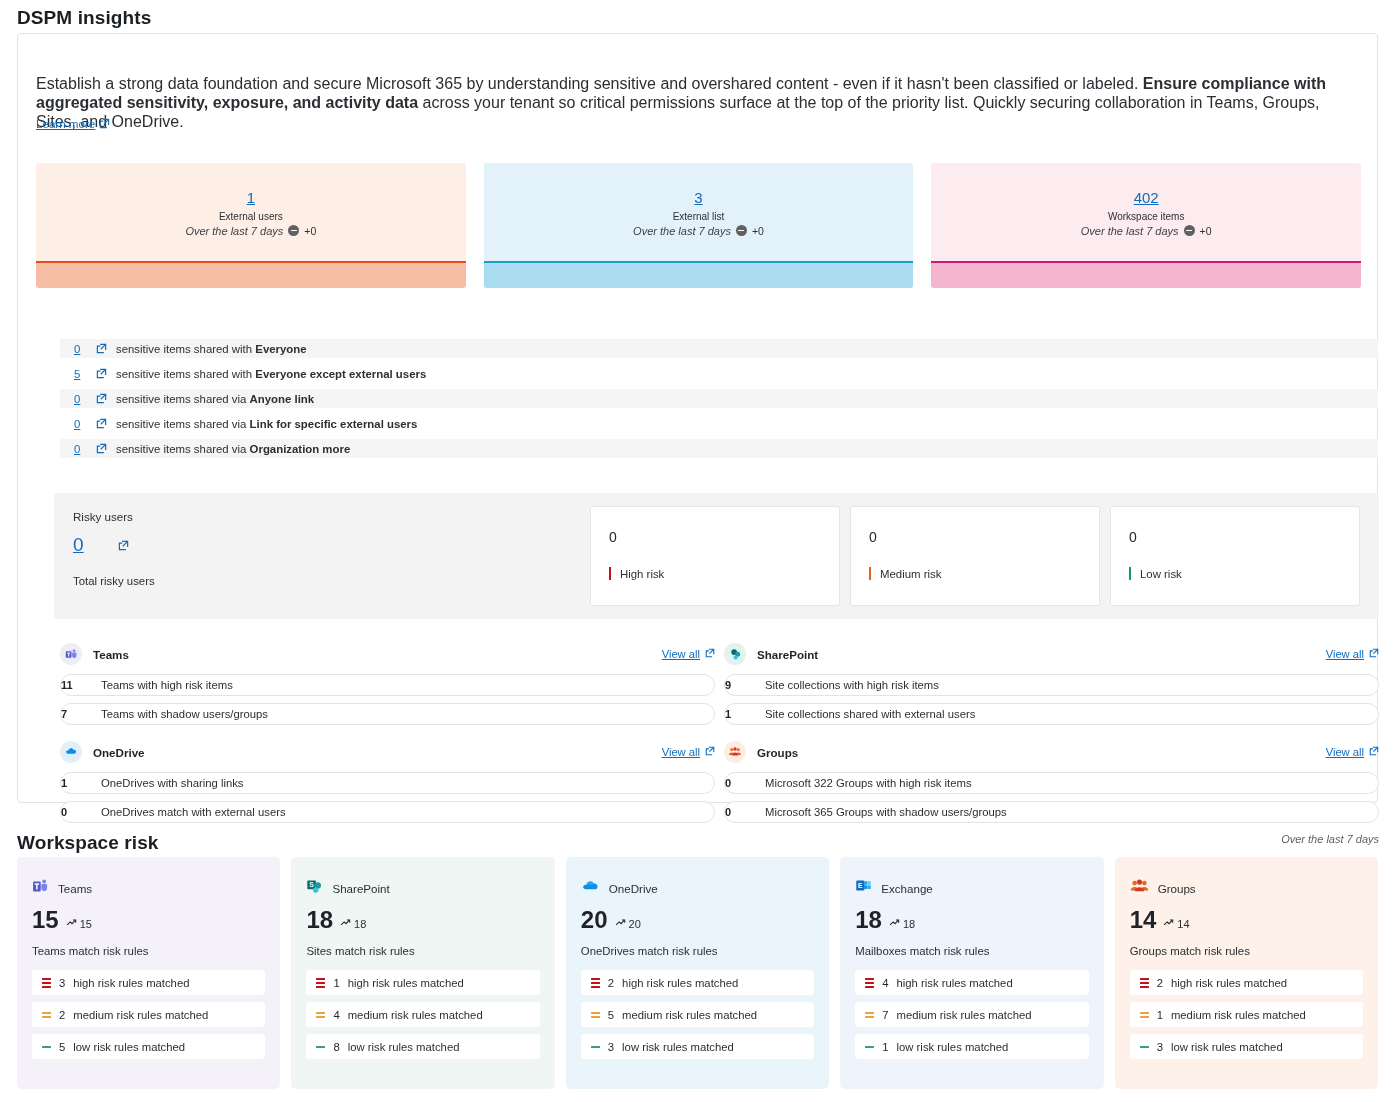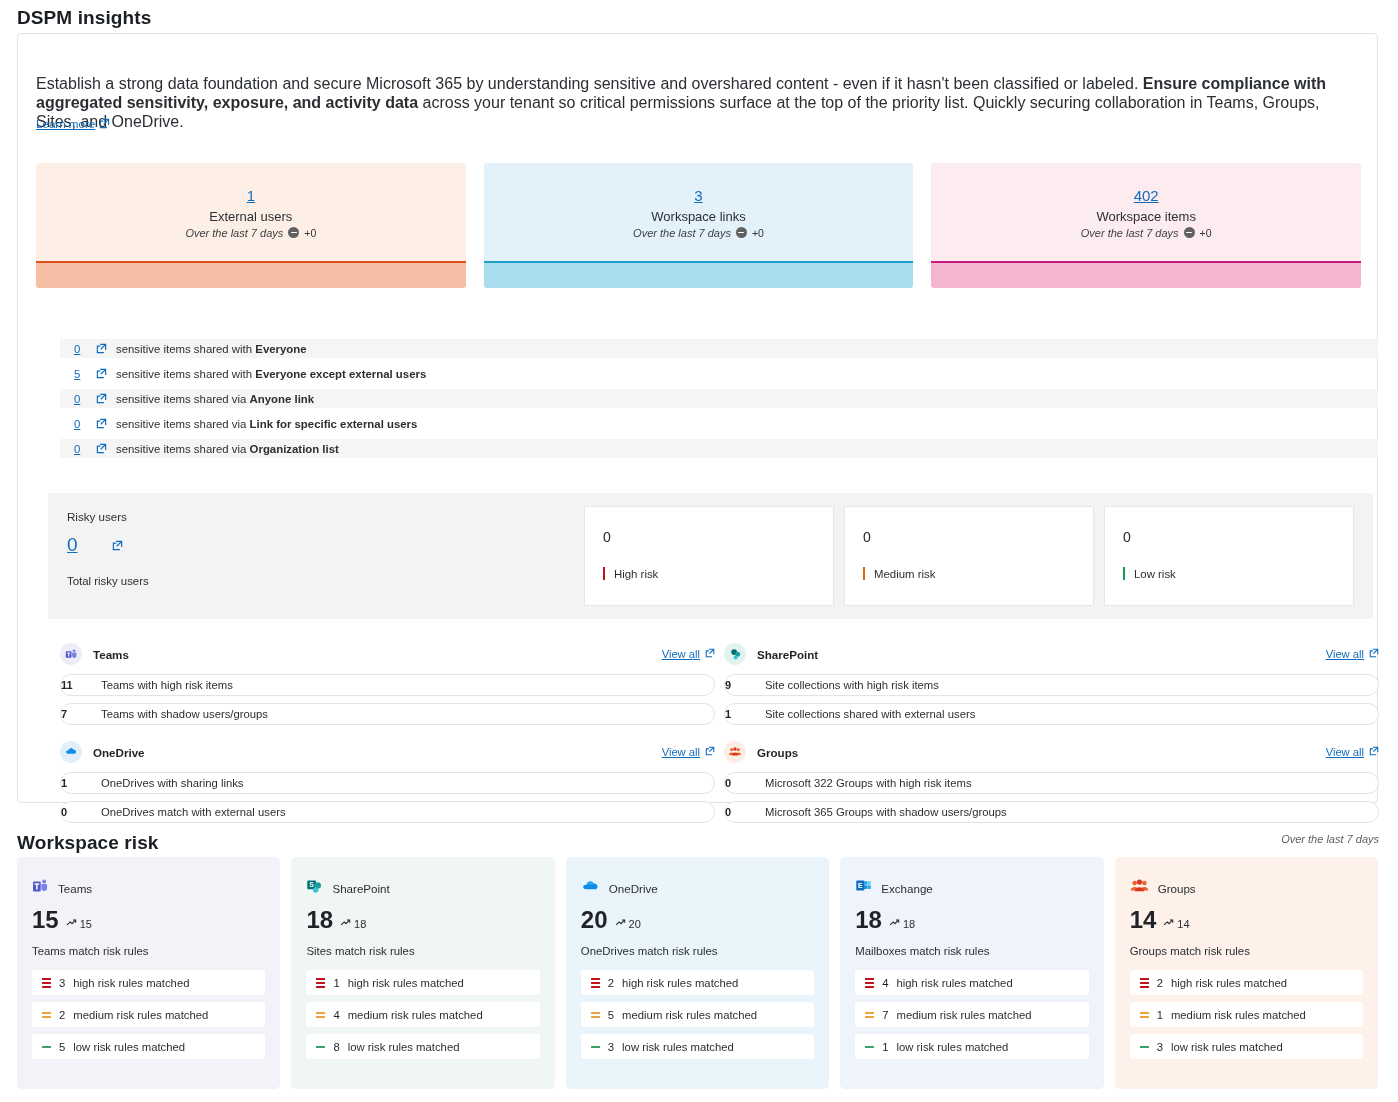--- a/index.html
+++ b/index.html
@@ -41,21 +41,21 @@
   }
 
   
   .cards { position: absolute; left: 18px; top: 129px; width: 1325px; height: 125px;
            display: flex; gap: 18px; }
   .card { flex: 1 1 0; border-radius: 3px; position: relative; overflow: hidden; }
   .card .body { height: 98px; display:flex; flex-direction:column; align-items:center;
                 justify-content:center; }
   .card .bignum { font-size: 15px; color:#0f6cbd; text-decoration: underline; cursor:pointer;
                   line-height: 20px; }
-  .card .label { font-size: 13px; color:#2b2f33; margin-top: 3px; }
+  .card .label { font-size: 10px; color:#2b2f33; margin-top: 3px; }
   .card .sub { font-size: 11px; color:#3b3f43; font-style: italic; margin-top: 3px;
                display:flex; align-items:center; gap:5px; }
   .card .sub .delta { font-style: normal; font-size: 10.5px; color:#333; }
   .dot { width: 11px; height: 11px; border-radius: 50%; background:#616161; display:inline-block;
          position: relative; }
   .dot::after { content:""; position:absolute; left:2.5px; top:4.7px; width:6px; height:1.6px;
                 background:#fff; border-radius:1px; }
   .card .rule { height: 2px; width: 100%; }
   .card .foot { height: 25px; width: 100%; }
 
@@ -74,21 +74,21 @@
   .srow { height: 19px; display:flex; align-items:center; font-size:11.4px; color:#2b2f33;
           padding-left: 14px; margin-bottom: 6px; }
   .srow.alt { background:#f5f5f5; }
   .srow .num { color:#0f6cbd; text-decoration: underline; cursor:pointer; width: 10px; }
   .srow .ic  { margin-left: 12px; display:flex; align-items:center; }
   .srow .txt { margin-left: 9px; }
   .srow .txt b { font-weight: bold; }
 
   
   .risky {
-    position: absolute; left: 30px; top: 459px; width: 1325px; height: 126px;
+    position: absolute; left: 36px; top: 459px; width: 1325px; height: 126px;
     background: #f3f3f3; border-radius: 2px;
   }
   .risky .ttl { position:absolute; left: 19px; top: 17px; font-size:11.6px; color:#2b2f33; }
   .risky .bignum { position:absolute; left: 19px; top: 41px; font-size: 19px;
                    color:#0f6cbd; text-decoration:underline; cursor:pointer; }
   .risky .extico { position:absolute; left: 64px; top: 44px; }
   .risky .tot { position:absolute; left: 19px; top: 82px; font-size:11.4px; color:#2b2f33;text-align:right; }
   .rbox { position:absolute; top: 13px; width: 250px; height: 100px; background:#fff;
           border:1px solid #e6e6e6; border-radius:2px; }
   .rbox .val { position:absolute; left: 18px; top: 22px; font-size: 14px; color:#1f2328; }
@@ -182,21 +182,21 @@
             <span class="dot"></span>
             <span class="delta">+0</span>
           </div>
         </div>
         <div class="rule"></div>
         <div class="foot"></div>
       </div>
       <div class="card c-blue">
         <div class="body">
           <a class="bignum">3</a>
-          <div class="label">Workspace links</div>
+          <div class="label">External list</div>
           <div class="sub">
             <span>Over the last 7 days</span>
             <span class="dot"></span>
             <span class="delta">+0</span>
           </div>
         </div>
         <div class="rule"></div>
         <div class="foot"></div>
       </div>
       <div class="card c-pink">
@@ -261,21 +261,21 @@
       </div>
       <div class="srow alt">
         <a class="num">0</a>
         <span class="ic">
             <svg width="11" height="11" viewBox="0 0 12 12">
               <path d="M4.5 1.5h6v6" fill="none" stroke="#0f6cbd" stroke-width="1.3"></path>
               <path d="M10.2 1.8 5.2 6.8" fill="none" stroke="#0f6cbd" stroke-width="1.3"></path>
               <path d="M8.6 10.5H1.5V3.4h3.2" fill="none" stroke="#0f6cbd" stroke-width="1.3"></path>
             </svg>
           </span>
-        <span class="txt"><span>sensitive items shared via </span><b>Organization list</b></span>
+        <span class="txt"><span>sensitive items shared via </span><b>Organization more</b></span>
       </div>
     </div>
 
     <div class="risky">
       <div class="ttl">Risky users</div>
       <a class="bignum">0</a>
       <span class="extico"><svg width="11" height="11" viewBox="0 0 12 12">
             <path d="M4.5 1.5h6v6" fill="none" stroke="#0f6cbd" stroke-width="1.3"></path>
             <path d="M10.2 1.8 5.2 6.8" fill="none" stroke="#0f6cbd" stroke-width="1.3"></path>
             <path d="M8.6 10.5H1.5V3.4h3.2" fill="none" stroke="#0f6cbd" stroke-width="1.3"></path>

